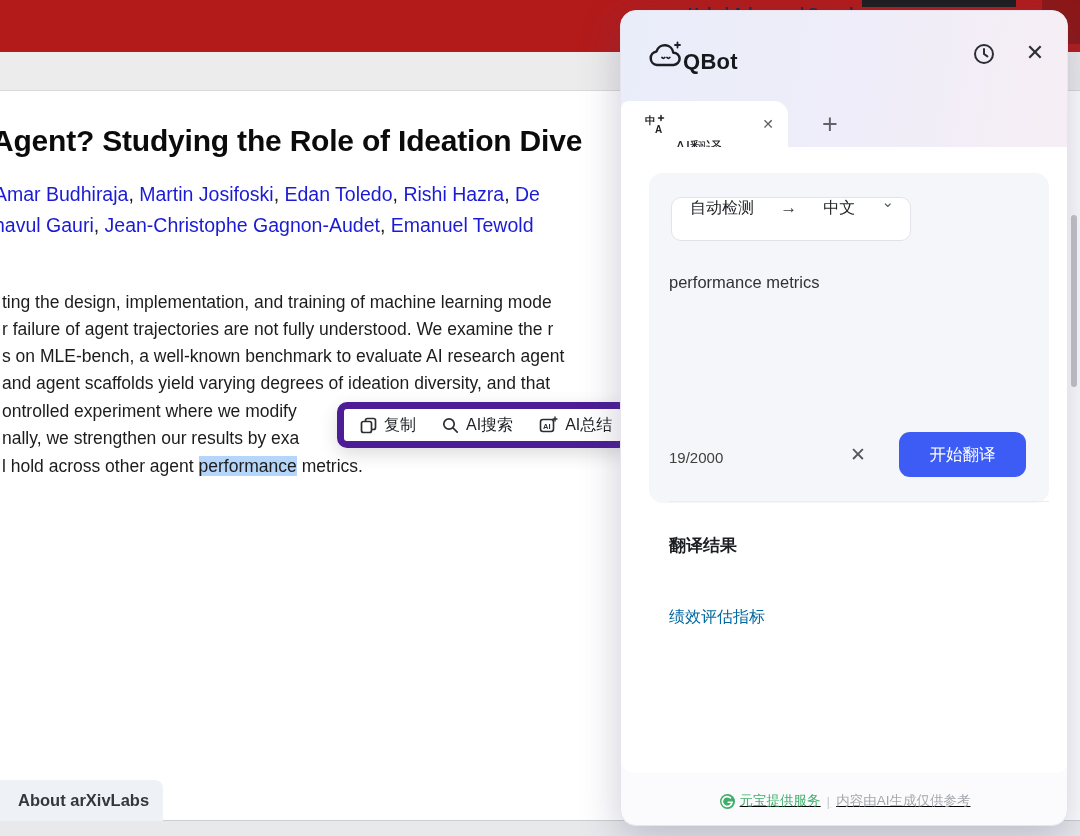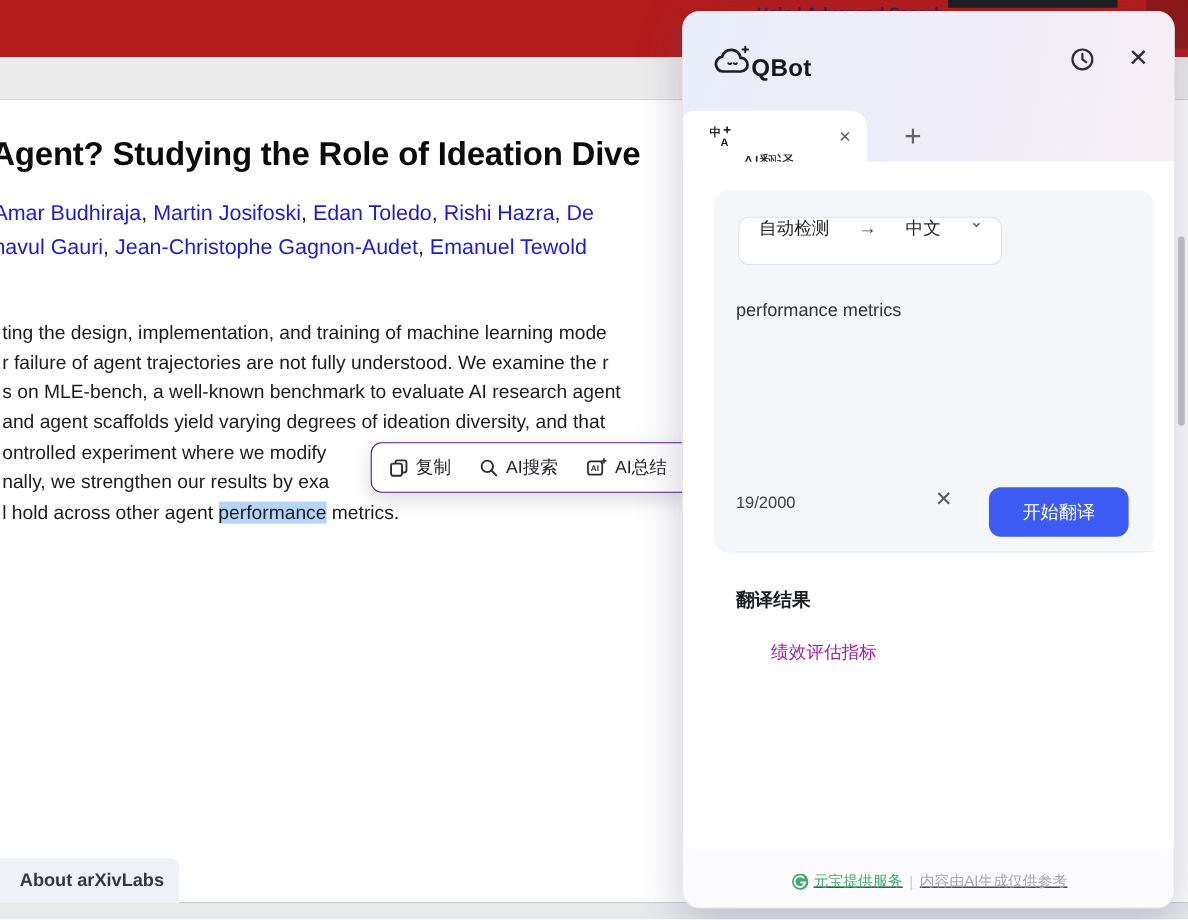--- a/index.html
+++ b/index.html
@@ -17,21 +17,21 @@
   .paper-title{left:-8px;top:124px;width:700px;font-size:30px;font-weight:bold;color:#0b0b0b;
                white-space:nowrap;letter-spacing:-0.2px;z-index:2;}
   .authors{left:-6px;font-size:19.5px;white-space:nowrap;z-index:2;color:#1a1a1a;}
   .alink{color:#1b1bd6;cursor:pointer;}
   .asep{color:#1a1a1a;}
 
   .abstract-line{left:2px;font-size:17.5px;color:#1c1c1c;white-space:nowrap;z-index:2;}
   .hl{background:#b5d5fa;}
 
   
-  .ctx-menu{left:337px;top:402px;width:292px;height:46px;background:#ffffff;border:1px solid #4c1d95;
+  .ctx-menu{left:337px;top:402px;width:292px;height:46px;background:#ffffff;border:7px solid #4c1d95;
             border-radius:10px;box-shadow:0 6px 18px rgba(0,0,0,.14);z-index:5;
             display:flex;align-items:center;padding:0 16px;gap:26px;box-sizing:border-box;}
   .ctx-item{display:flex;align-items:center;gap:7px;font-size:16px;color:#1d1f23;cursor:pointer;white-space:nowrap;}
 
   
   .about-tab{left:0;top:780px;width:163px;height:41px;background:#eef2f7;border-radius:0 8px 0 0;
              display:flex;align-items:center;padding-left:18px;box-sizing:border-box;
              font-size:16.5px;font-weight:bold;color:#33383d;z-index:2;}
   .footer-strip{left:0;top:820px;width:1080px;height:16px;background:#e8e9eb;border-top:1px solid #cdced1;z-index:1;}
 
@@ -61,24 +61,24 @@
   .lang-pill{left:50px;top:186px;width:240px;height:44px;background:#ffffff;border:1px solid #e2e3e8;
              border-radius:10px;display:flex;justify-content:space-between;
              padding:0 16px 0 18px;box-sizing:border-box;cursor:pointer;}
   .lang-txt{font-size:16px;color:#222428;}
   .lang-arrow{font-size:17px;color:#3b3d42;}
   .lang-chevron{font-size:15px;color:#55585e;line-height:8px;}
   .input-text{left:48px;top:262px;width:360px;font-size:16.5px;color:#303236;}
   .char-count{left:48px;top:438px;font-size:15px;color:#404040;}
   .clear-x{left:224px;top:430px;width:26px;height:26px;font-size:19px;color:#55585e;}
   .translate-btn{left:278px;top:421px;width:127px;height:45px;background:#3d5cf5;border-radius:11px;
-                 display:flex;align-items:center;justify-content:center;color:#ffffff;font-size:16.5px;cursor:pointer;margin-top:11px;}
+                 display:flex;align-items:center;justify-content:center;color:#ffffff;font-size:16.5px;cursor:pointer;}
   .card-divider{left:48px;top:490px;width:380px;height:1px;background:#ececf0;}
   .result-heading{left:48px;top:523px;font-size:17px;font-weight:bold;color:#1b1d21;}
-  .result-text{left:48px;top:572px;font-size:16px;color:#a21caf;margin-left:32px;}
+  .result-text{left:48px;top:596px;font-size:16px;color:#0369a1;}
 
   .qbot-footer{left:0;top:781px;width:448px;display:flex;align-items:center;justify-content:center;
                gap:6px;font-size:13.5px;text-decoration:underline;}
   .provider{color:#3fae6a;display:flex;align-items:center;gap:5px;}
   .foot-div{color:#c9cbd0;}
   .disclaimer{color:#a3a6ad;}
 
   svg{display:block;}
 </style>
 </head>

